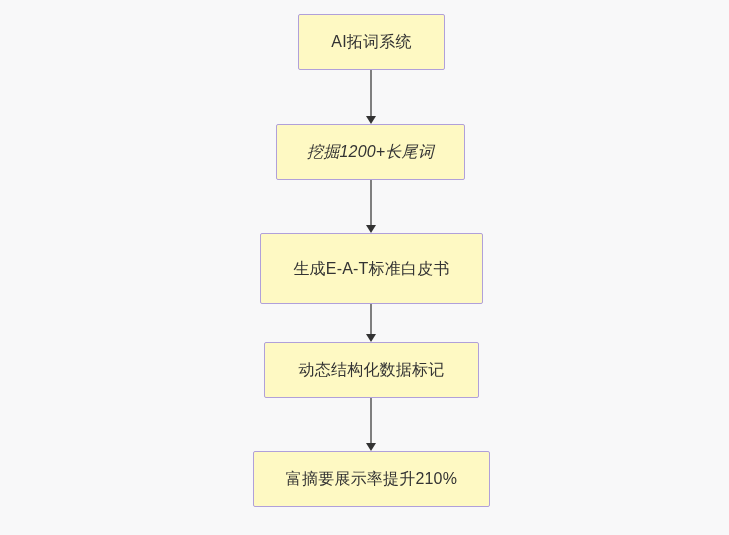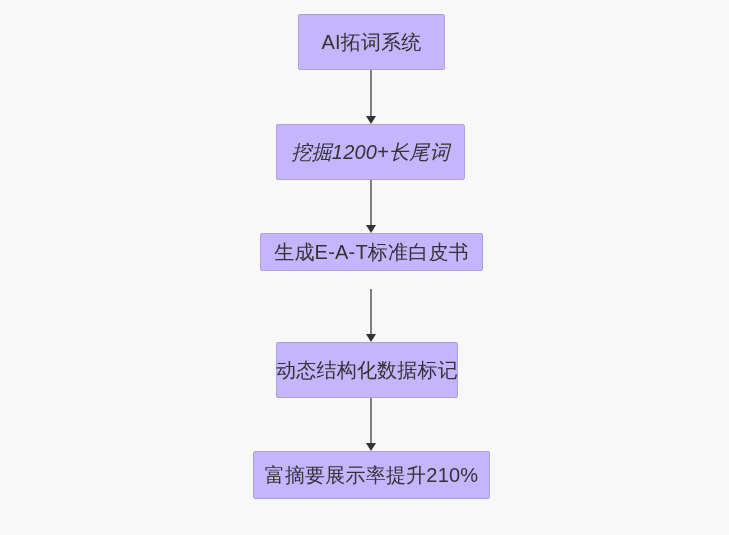--- a/index.html
+++ b/index.html
@@ -14,28 +14,28 @@
     overflow: hidden;
   }
   #flowchart-canvas {
     position: relative;
     width: 729px;
     height: 535px;
   }
   .node {
     position: absolute;
     box-sizing: border-box;
-    background: #c4b5fd;
+    background: #fef9c3;
     border: 1.6px solid #b0a0da;
     border-radius: 2px;
     display: flex;
     align-items: center;
     justify-content: center;
     color: #333333;
-    font-size: 20px;
+    font-size: 16px;
     letter-spacing: 0.2px;
     line-height: 1.2;
     white-space: nowrap;
     user-select: none;
   }
   .node-label {
     display: block;
   }
   .edge {
     position: absolute;
@@ -85,25 +85,25 @@
   </div>
 
   <div class="node" style="left:298px; top:14px; width:147px; height:56px;">
     <span class="node-label">AI拓词系统</span>
   </div>
 
   <div class="node" style="left:276px; top:124px; width:189px; height:56px;font-style:italic;">
     <span class="node-label">挖掘1200+长尾词</span>
   </div>
 
-  <div class="node" style="left:260px; top:233px; width:223px; height:38px;">
+  <div class="node" style="left:260px; top:233px; width:223px; height:71px;">
     <span class="node-label">生成E-A-T标准白皮书</span>
   </div>
 
-  <div class="node" style="left:264px; top:342px; width:182px; height:56px;margin-left:12px;">
+  <div class="node" style="left:264px; top:342px; width:215px; height:56px;">
     <span class="node-label">动态结构化数据标记</span>
   </div>
 
-  <div class="node" style="left:253px; top:451px; width:237px; height:48px;">
+  <div class="node" style="left:253px; top:451px; width:237px; height:56px;">
     <span class="node-label">富摘要展示率提升210%</span>
   </div>
 
 </div>
 
 </body></html>

